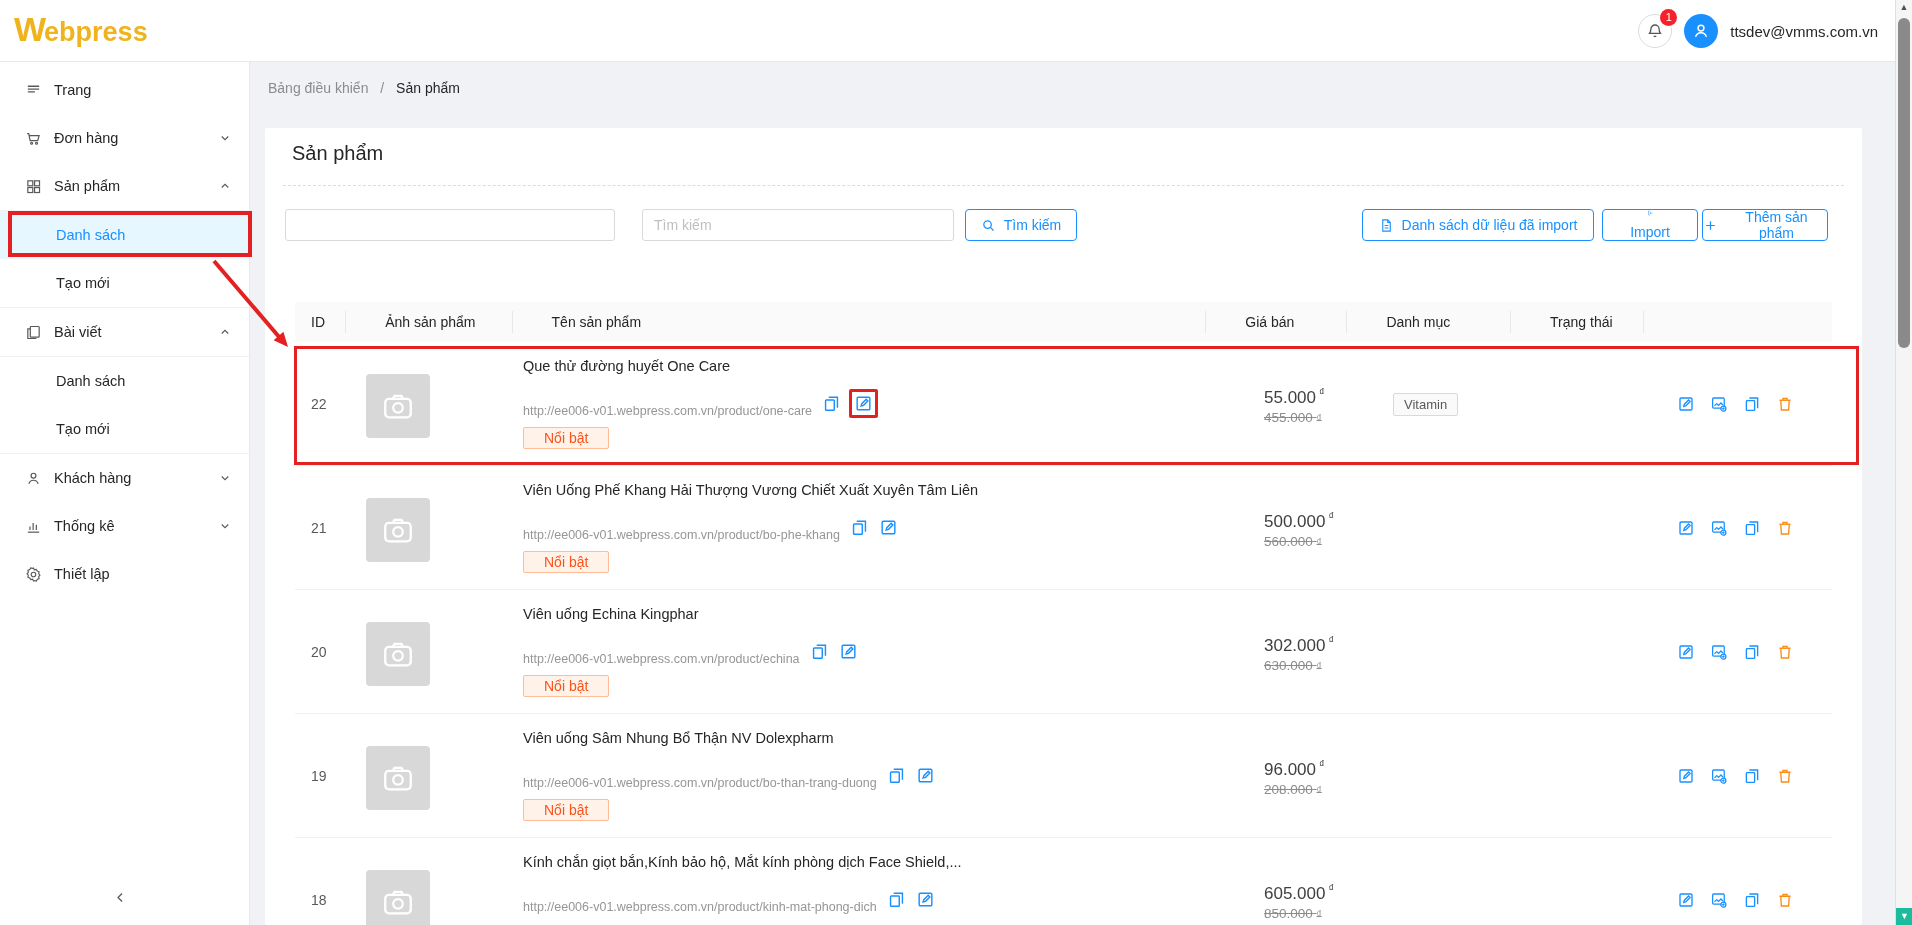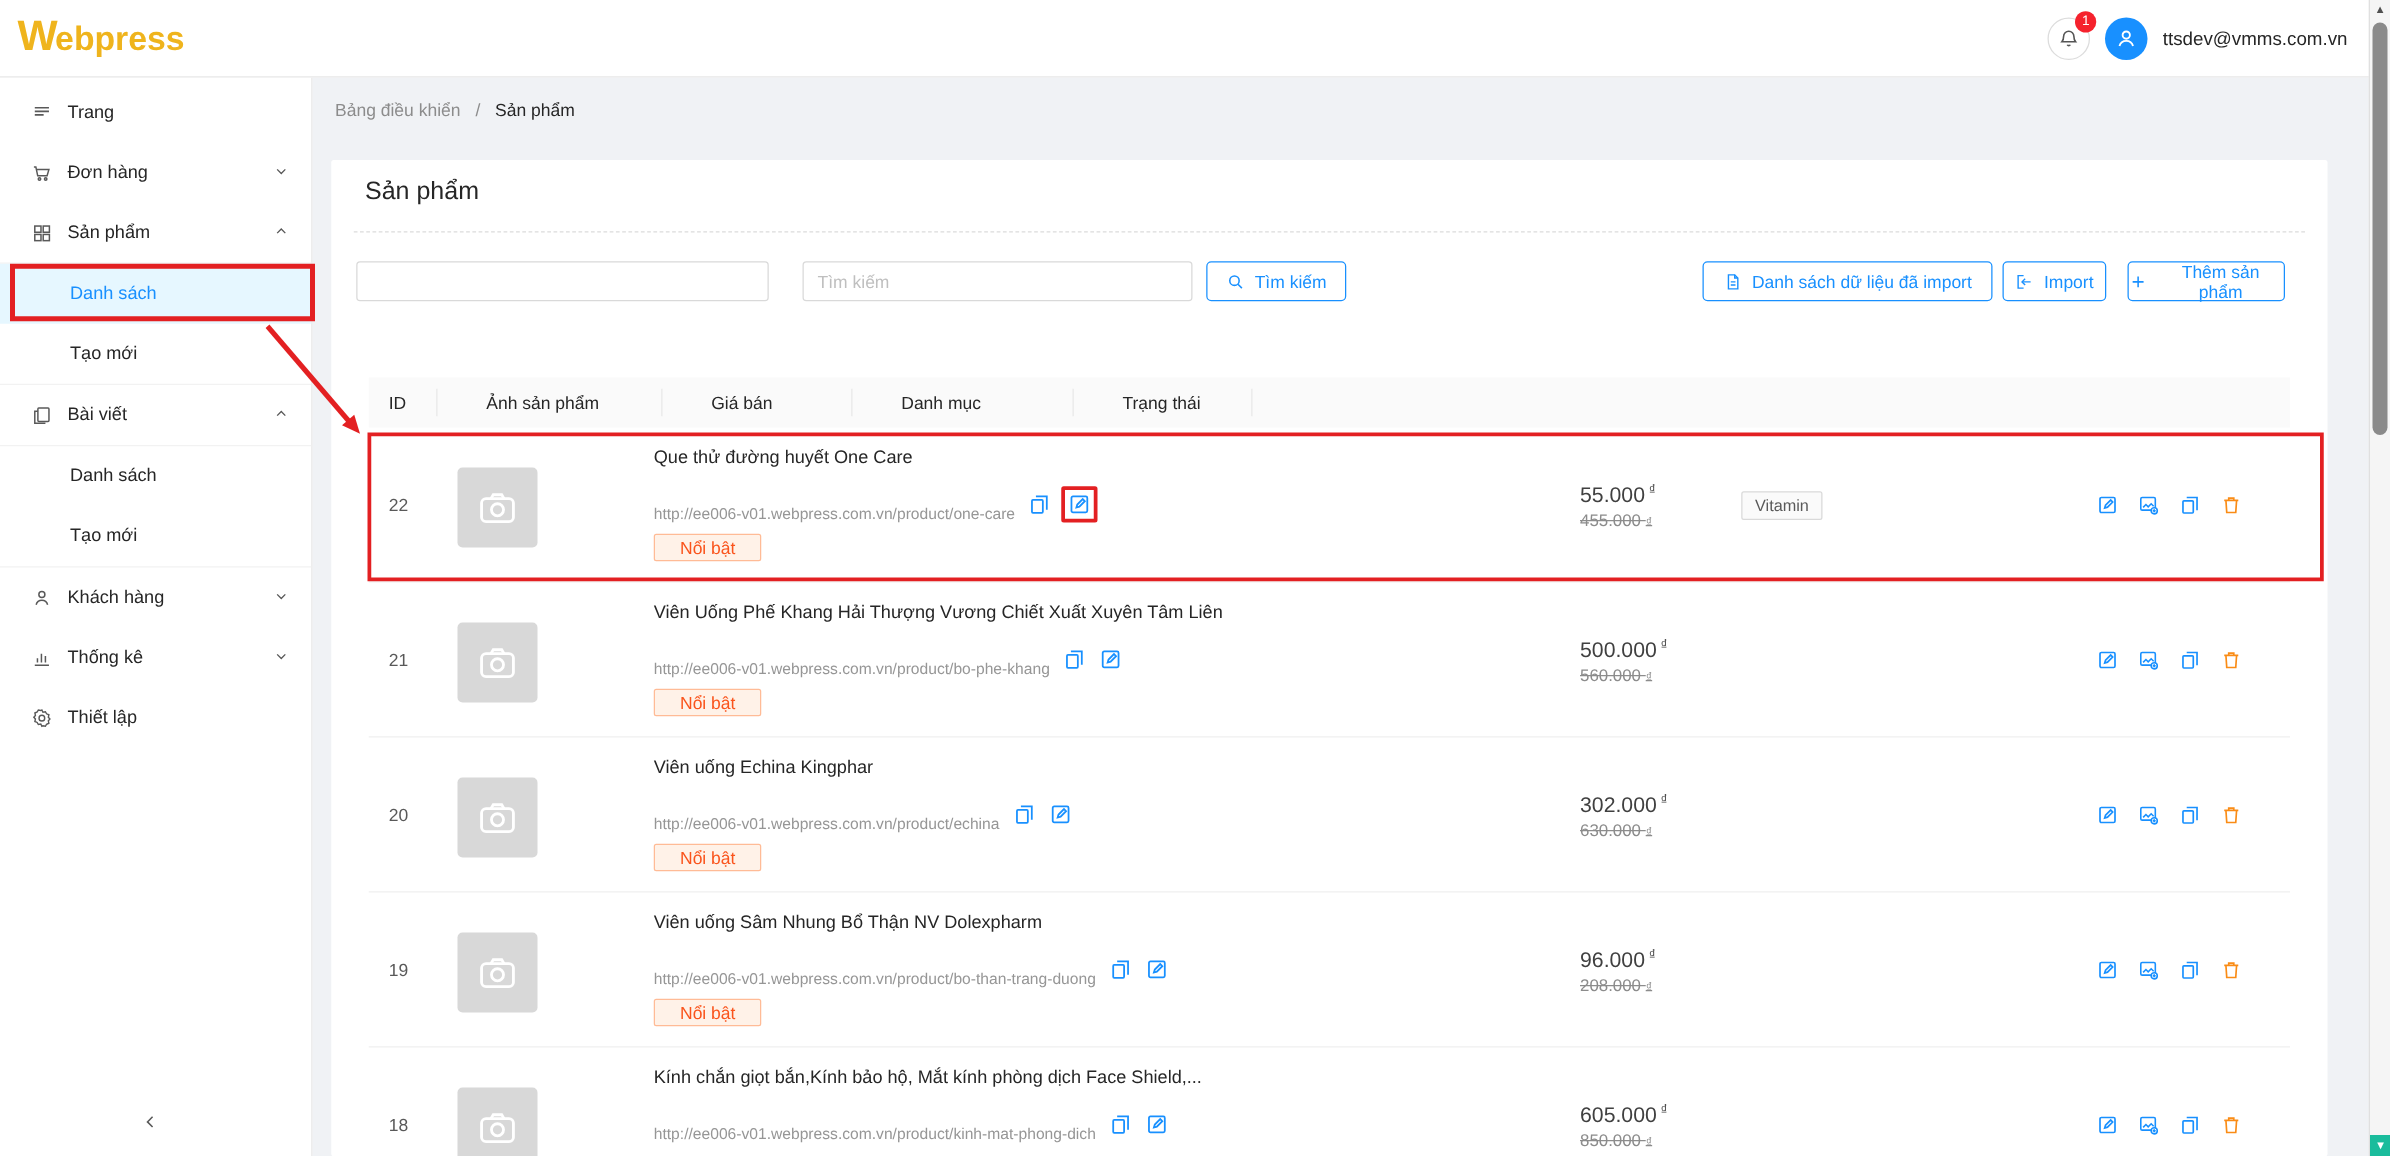--- a/index.html
+++ b/index.html
@@ -58,21 +58,21 @@
   .inp::placeholder { color:#bfbfbf; }
   #f-inp1 { left:20px; width:330px; }
   #f-inp2 { left:377px; width:312px; }
 
   .btn-blue { position:absolute; top:81px; height:32px; background:#fff; border:1px solid #1890ff;
               color:#1890ff; border-radius:4px; font-size:14px; display:flex; align-items:center;
               justify-content:center; gap:8px; cursor:pointer; font-family:inherit; }
   .btn-blue svg { width:15px; height:15px; stroke:#1890ff; }
   #btn-search { left:700px; width:112px; }
   #btn-import-list { left:1097px; width:232px; }
-  #btn-import { left:1337px; width:83px; }
+  #btn-import { left:1337px; width:96px;flex-direction:column; }
   #btn-add { left:1437px; width:126px; }
 
   
   .thead { position:absolute; left:30px; top:174px; width:1537px; height:40px; background:#fafafa;
            display:flex; align-items:center;gap:23px; }
   .th { position:relative; font-size:14px; font-weight:500; color:#262626; padding-left:16px; height:100%;
         display:flex; align-items:center; }
   .th::after { content:''; position:absolute; right:0; top:9px; width:1px; height:22px; background:#e8e8e8; }
   .th:last-child::after { display:none; }
   .tbody { position:absolute; left:30px; top:214px; width:1537px; }
@@ -292,20 +292,23 @@
     <span>Thêm sản phẩm</span>
   </button>
 
   <div class="thead" id="thead">
       <div class="th c0">
         <span>ID</span>
       </div>
       <div class="th c1">
         <span>Ảnh sản phẩm</span>
       </div>
+      <div class="th c2">
+        <span>Tên sản phẩm</span>
+      </div>
       <div class="th c3">
         <span>Giá bán</span>
       </div>
       <div class="th c4">
         <span>Danh mục</span>
       </div>
       <div class="th c5">
         <span>Trạng thái</span>
       </div>
       <div class="th c6"></div>

